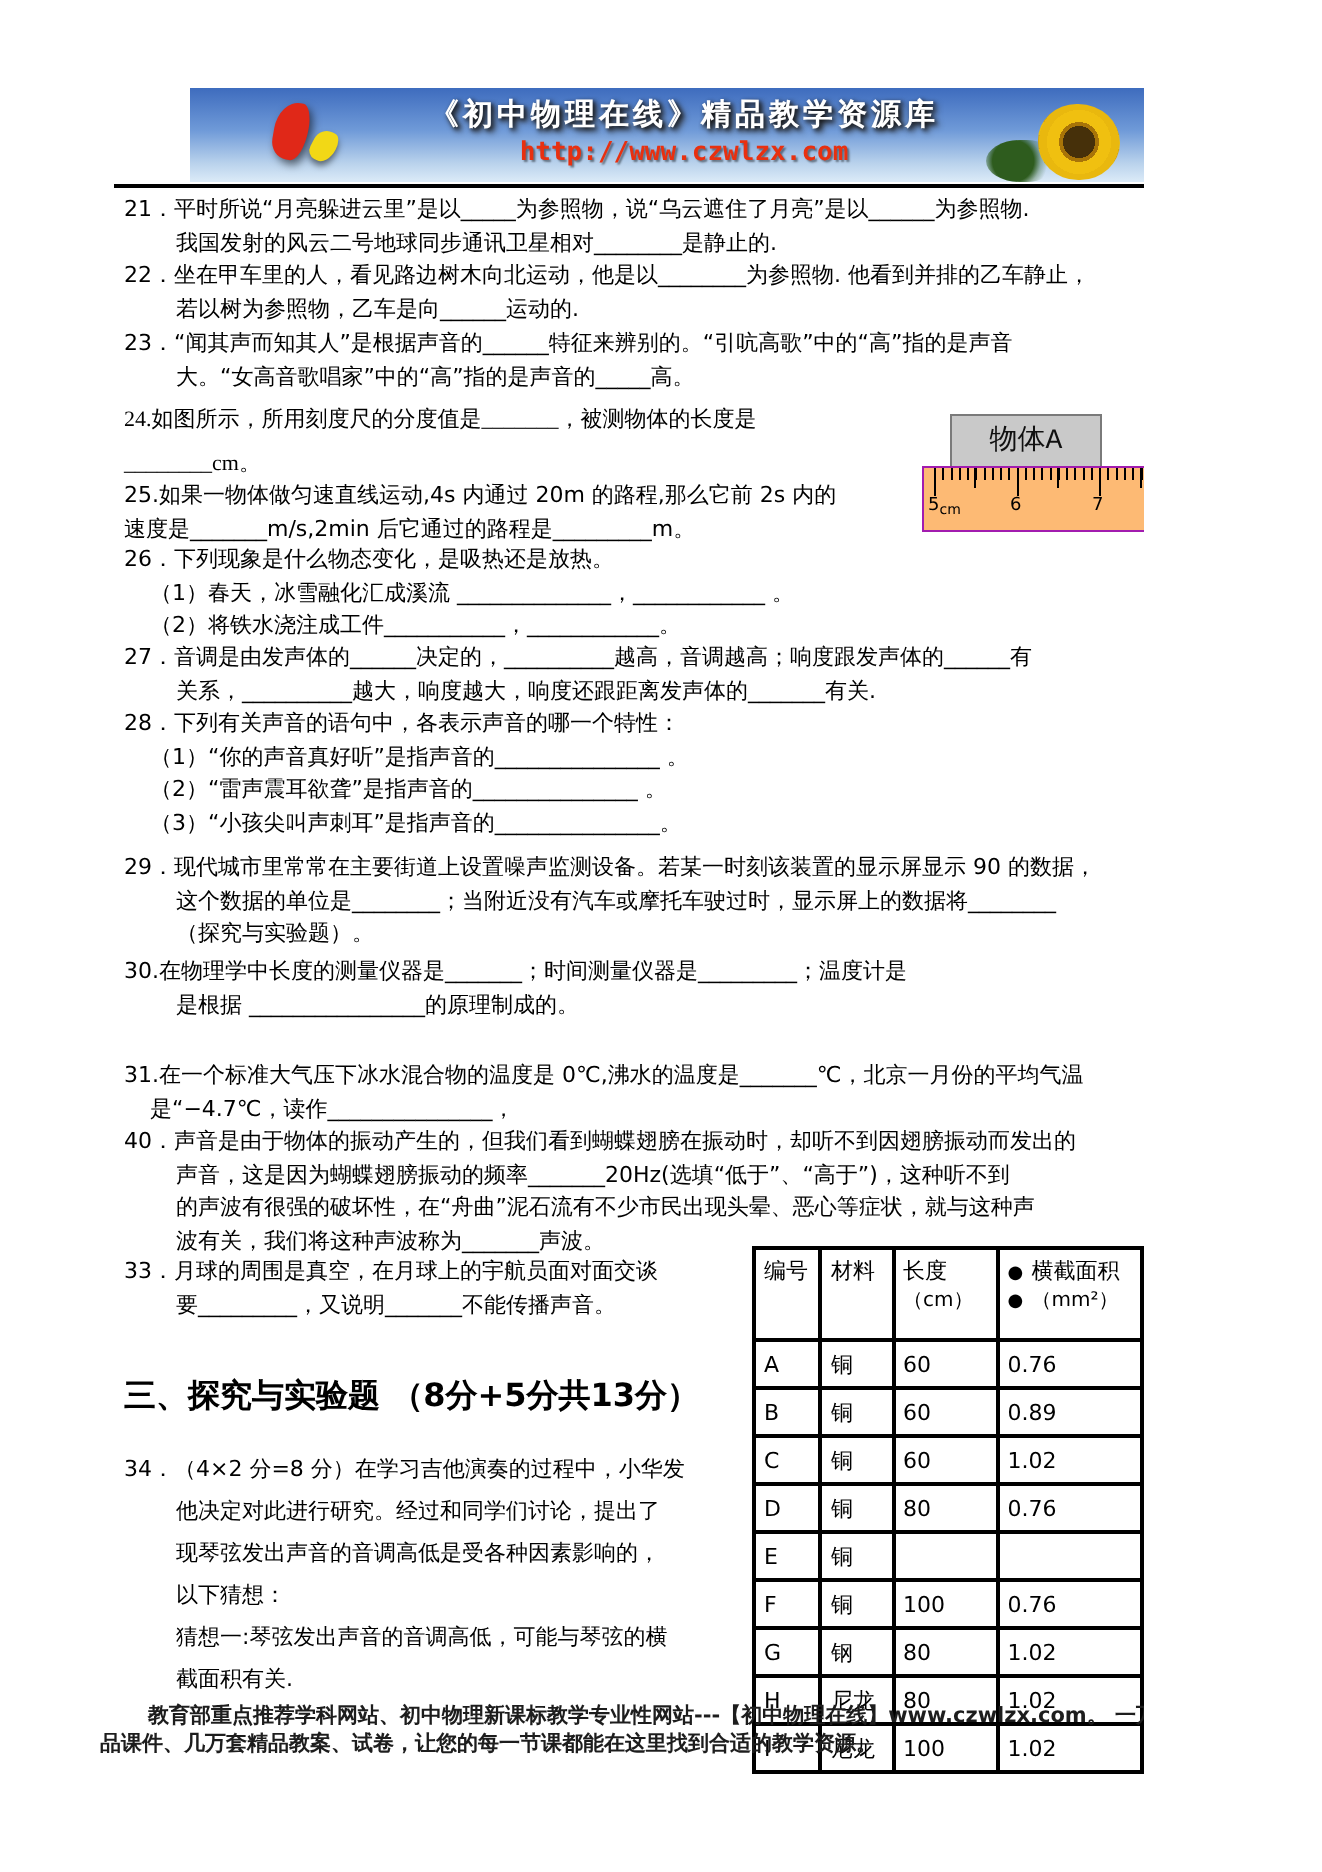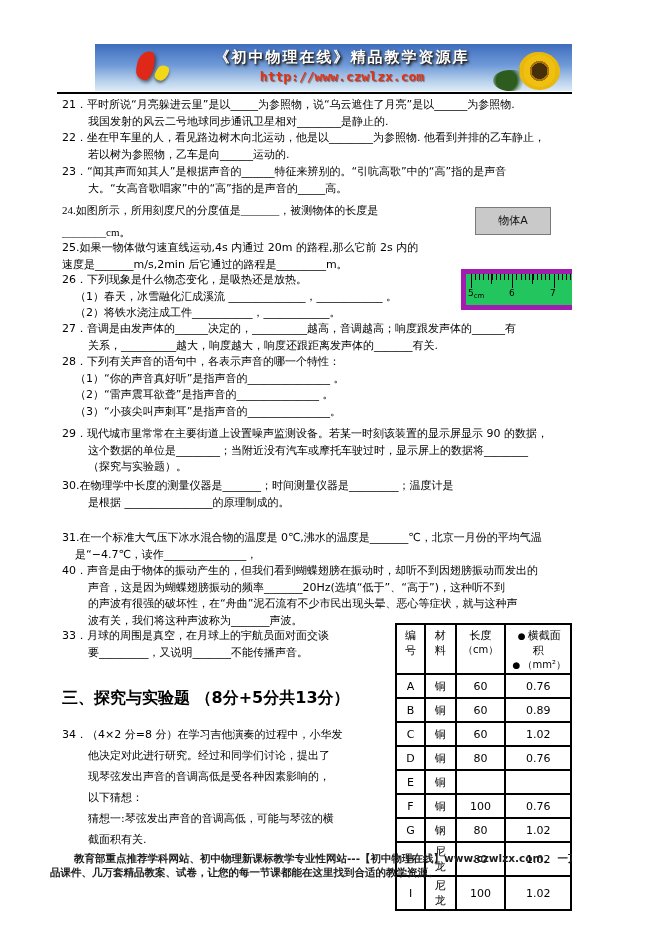--- a/index.html
+++ b/index.html
@@ -33,33 +33,33 @@
   .lh-wide{line-height:22px;font-family:Liberation Serif, serif;}
   .q34{line-height:21px;}
 
   .heading{position:absolute;left:62px;top:688px;font-weight:bold;white-space:nowrap;}
   .heading .main{font-size:16px;}
   .heading .score{font-size:16px;}
 
   
   .fig{position:absolute;left:461px;top:204px;width:134px;height:62px;}
   .obj{position:absolute;left:14px;top:3px;width:74px;height:26px;background:#c9c9c9;border:1px solid #7a7a7a;
-       text-align:center;font-size:11px;line-height:26px;color:#111;}
-  .ruler{position:absolute;left:0;top:29px;width:132px;height:31px;background:#22c55e;border:5px solid #a21caf;margin-top:36px;}
+       text-align:center;font-size:14px;line-height:26px;color:#111;font-family:Liberation Mono, monospace;}
+  .ruler{position:absolute;left:0;top:29px;width:132px;height:31px;background:#fdba74;border:1px solid #a21caf;}
   .t-minor{position:absolute;left:5px;top:0;width:126px;height:6px;
        background:repeating-linear-gradient(to right,#000 0 1px,transparent 1px 4.13px);}
   .t-mid{position:absolute;left:5px;top:0;width:126px;height:10px;
        background:repeating-linear-gradient(to right,transparent 0 20.2px,#000 20.2px 21.2px,transparent 21.2px 41.3px);}
   .t-major{position:absolute;left:5px;top:0;width:128px;height:14px;
        background:repeating-linear-gradient(to right,#000 0 1px,transparent 1px 41.3px);}
   .rn{position:absolute;top:14px;font-size:9px;}
   .rn .unit{font-size:7px;vertical-align:-2px;}
 
   
-  .dtable{position:absolute;left:395px;top:623px;border-collapse:collapse;font-size:11px;text-align:center;}
+  .dtable{position:absolute;left:376px;top:623px;border-collapse:collapse;font-size:11px;}
   .dtable td{border:2px solid #000;padding:1px 4px;height:20px;vertical-align:middle;}
   .dtable .th{height:40px;vertical-align:top;padding-top:3px;}
   .c1{width:30px;} .c2{width:34px;} .c3{width:46px;} .c4{width:72px;}
   .bullet{display:inline-block;width:12px;font-size:9px;}
   .hdr2{font-size:10px;}
 
   .footer{position:absolute;left:50px;top:851px;width:566px;font-size:10.5px;font-weight:bold;
           color:#1d1d1d;line-height:14px;text-indent:24px;}
 </style>
 </head>

